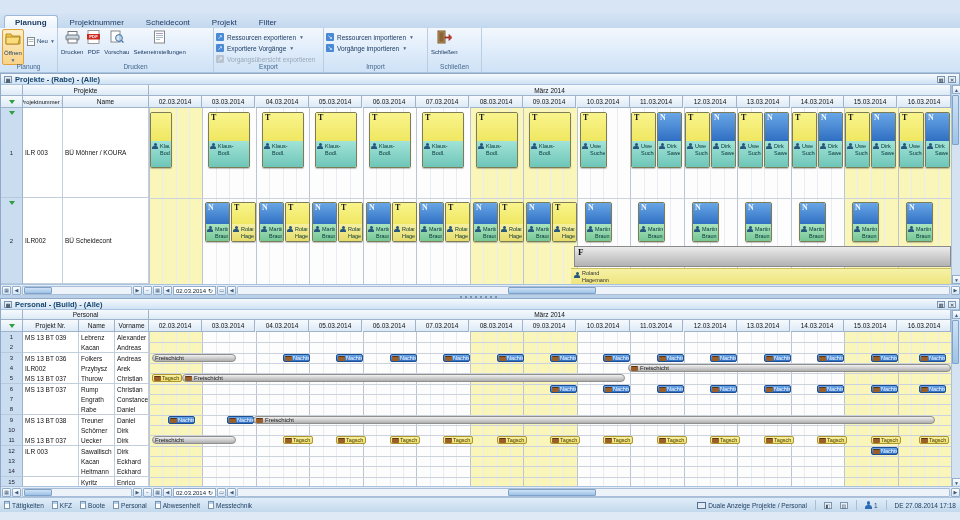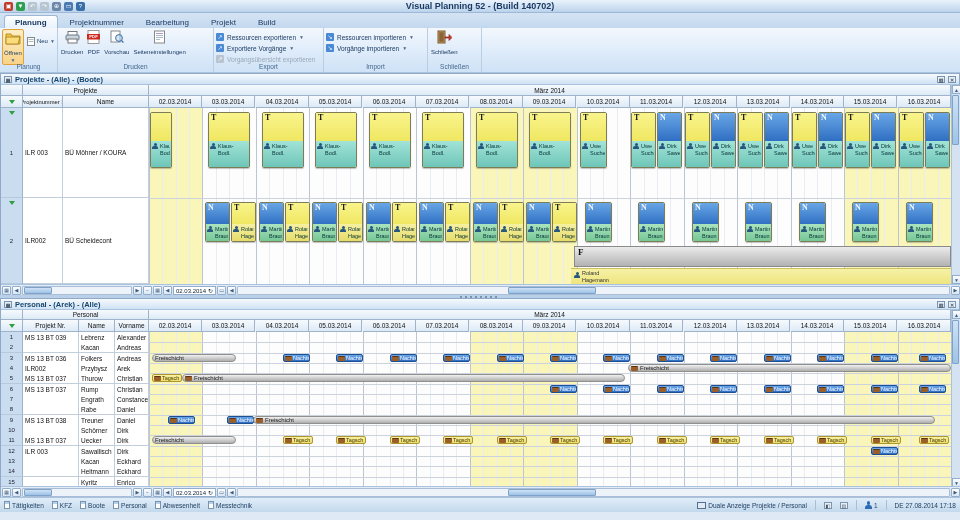--- a/index.html
+++ b/index.html
@@ -94,38 +94,26 @@
   .uico{position:relative;width:7px;height:8px;}
   .uico::before{content:"";position:absolute;left:2px;top:0;width:3.5px;height:3.5px;border-radius:50%;background:#2b6cb4;}
   .uico::after{content:"";position:absolute;left:0.5px;top:4px;width:6.5px;height:4px;border-radius:3px 3px 0 0;background:#2b6cb4;}
   .bottomfill{position:absolute;left:0;top:512px;width:960px;height:8px;background:#dfe9f5;}
   .sep{width:1px;height:10px;background:#a9bed6;}
 </style>
 </head>
 <body>
 
 <div id="app">
-  <div class="titlebar">
-    <div class="qicons" id="qicons">
-        <div class="qi" style="background: rgb(194, 59, 42);">▣</div>
-        <div class="qi" style="background: rgb(46, 158, 79);">▼</div>
-        <div class="qi" style="background: rgb(184, 196, 208);">↶</div>
-        <div class="qi" style="background: rgb(184, 196, 208);">↷</div>
-        <div class="qi" style="background: rgb(109, 135, 168);">⊕</div>
-        <div class="qi" style="background: rgb(74, 122, 176);">▭</div>
-        <div class="qi" style="background: rgb(58, 110, 168);">?</div>
-      </div>
-    <div class="wtitle">Visual Planning 52 -  (Build 140702)</div>
-  </div>
   <div class="tabs" id="tabs">
       <div class="tab active">Planung</div>
       <div class="tab">Projektnummer</div>
-      <div class="tab">Bearbeitung</div>
+      <div class="tab">Scheidecont</div>
       <div class="tab">Projekt</div>
-      <div class="tab">Build</div>
+      <div class="tab">Filter</div>
     </div>
   <div class="ribbon" id="ribbon">
       <div class="rgroup" style="width: 58px;">
         <div class="rbtn big">
           <div><svg width="16" height="14" viewBox="0 0 16 14">
               <path d="M1 3h5l1 2h8v8H1z" fill="#f5c842" stroke="#a87d1c" stroke-width="0.8"></path>
               <path d="M1 6h14l-2 7H1z" fill="#fadc7a" stroke="#a87d1c" stroke-width="0.8"></path>
             </svg></div>
           <div class="blabel">Öffnen</div>
           <div class="darr">▼</div>
@@ -221,21 +209,21 @@
             </svg></div>
           <div class="blabel">Schließen</div>
         </div>
         <div class="glabel">Schließen</div>
       </div>
     </div>
 
   <div class="panel" id="projPanel" style="top:73px;height:222px;">
     <div class="ptitle">
       <span class="pticon">▦</span>
-      <span>Projekte - (Alle) - (Boote)</span>
+      <span>Projekte - (Rabe) - (Alle)</span>
       <span class="ptspacer"></span>
       <span class="pticon">▥</span>
       <span class="pticon">✕</span>
     </div>
     <div id="projContent">
         <div class="hcell" style="position: absolute; left: 0px; top: 11px; width: 22px; height: 11px;"></div>
         <div class="hcell" style="position: absolute; left: 22px; top: 11px; width: 126px; height: 11px;">Projekte</div>
         <div class="hcell" style="position: absolute; left: 148px; top: 11px; width: 802px; height: 11px;">März 2014</div>
         <div class="hcell" style="position: absolute; left: 0px; top: 22px; width: 22px; height: 12px;">
           <div class="funnel"></div>
@@ -795,21 +783,21 @@
       </div>
   </div>
 
   <div class="splitter">
       <span class="dots"></span>
     </div>
 
   <div class="panel" id="persPanel" style="top:298px;height:199px;">
     <div class="ptitle">
       <span class="pticon">▦</span>
-      <span>Personal - (Arek) - (Alle)</span>
+      <span>Personal - (Build) - (Alle)</span>
       <span class="ptspacer"></span>
       <span class="pticon">▥</span>
       <span class="pticon">✕</span>
     </div>
     <div id="persContent">
         <div class="hcell" style="position: absolute; left: 0px; top: 11px; width: 22px; height: 10px;"></div>
         <div class="hcell" style="position: absolute; left: 22px; top: 11px; width: 126px; height: 10px;">Personal</div>
         <div class="hcell" style="position: absolute; left: 148px; top: 11px; width: 802px; height: 10px;">März 2014</div>
         <div class="hcell" style="position: absolute; left: 0px; top: 21px; width: 22px; height: 12px;">
           <div class="funnel"></div>

